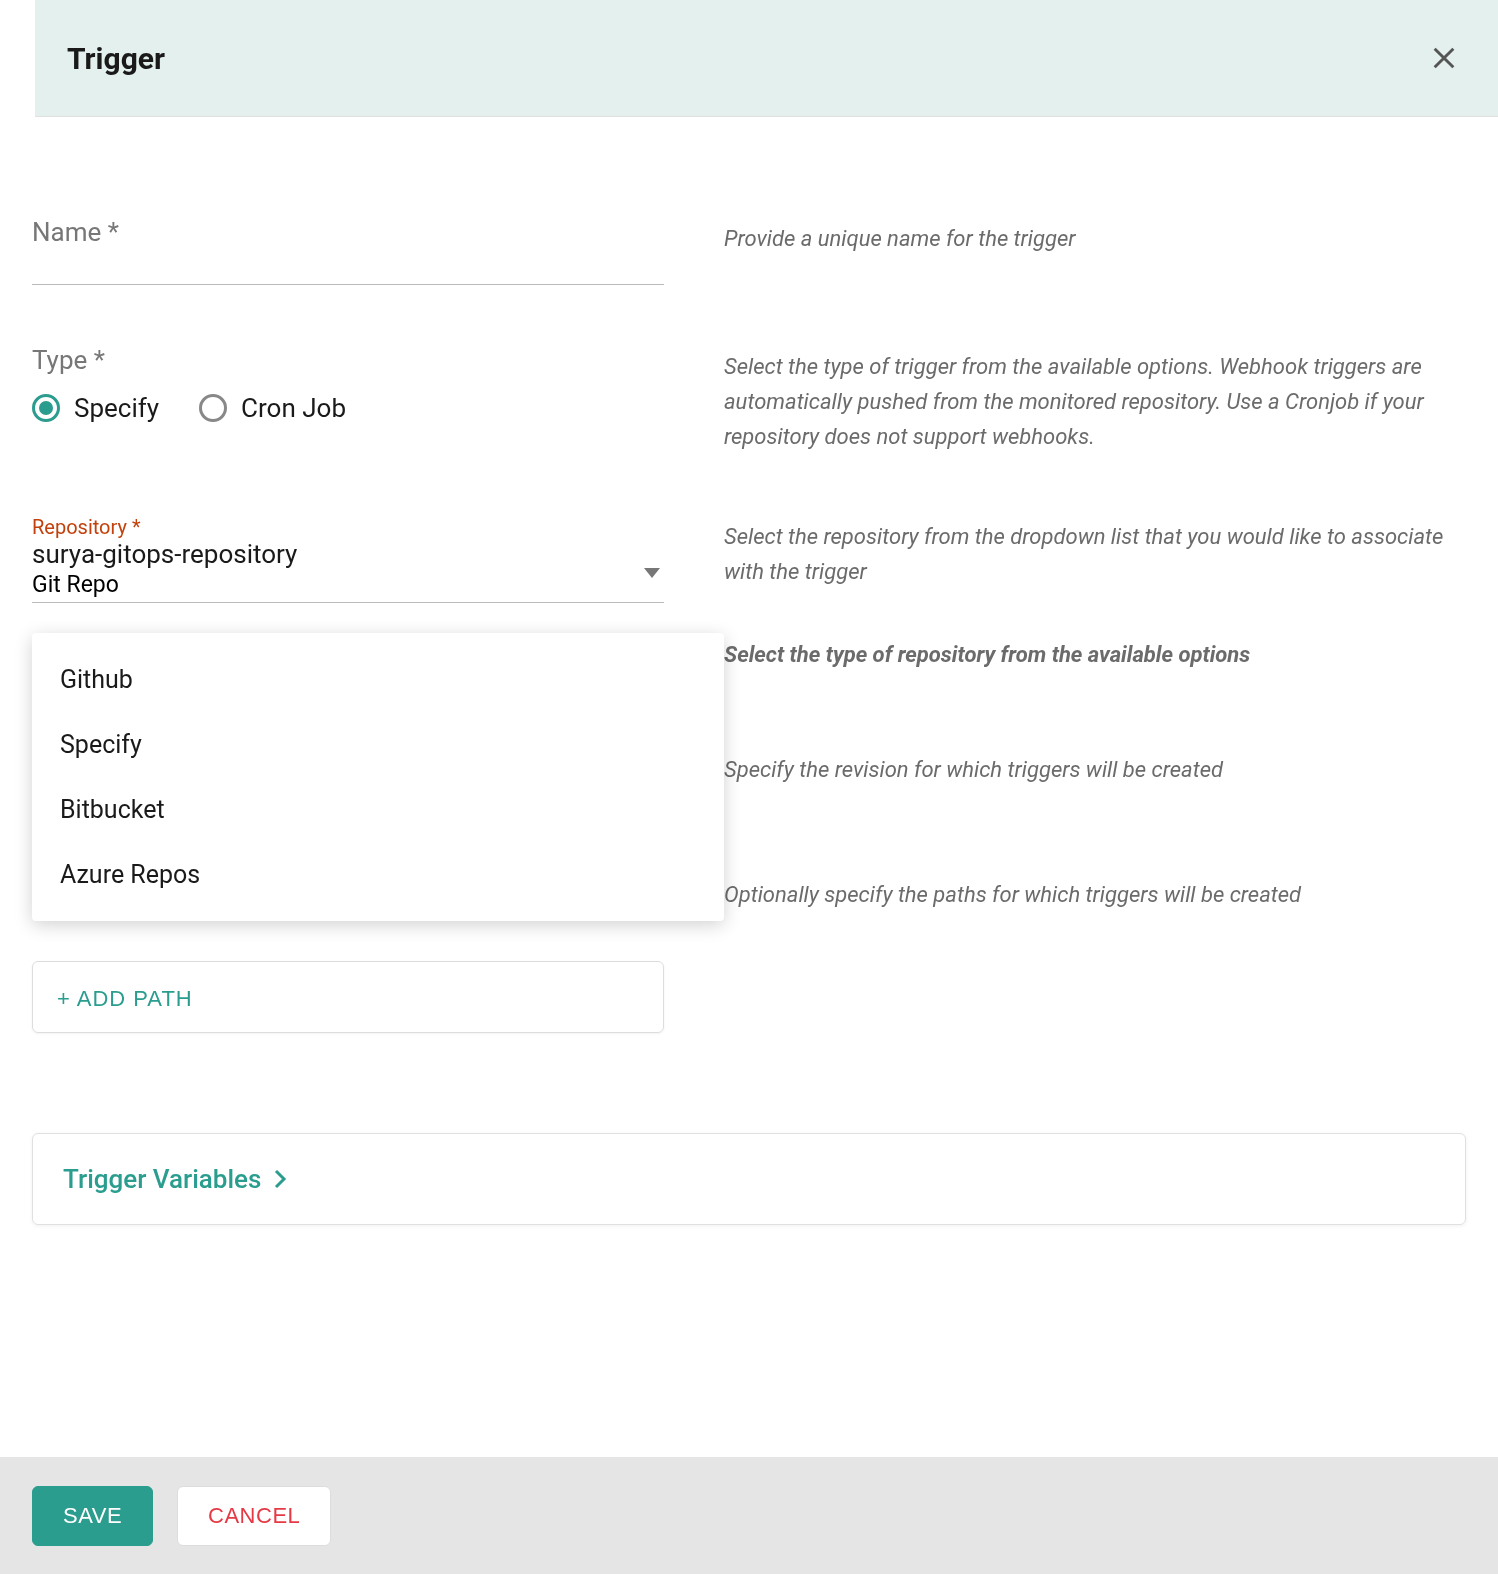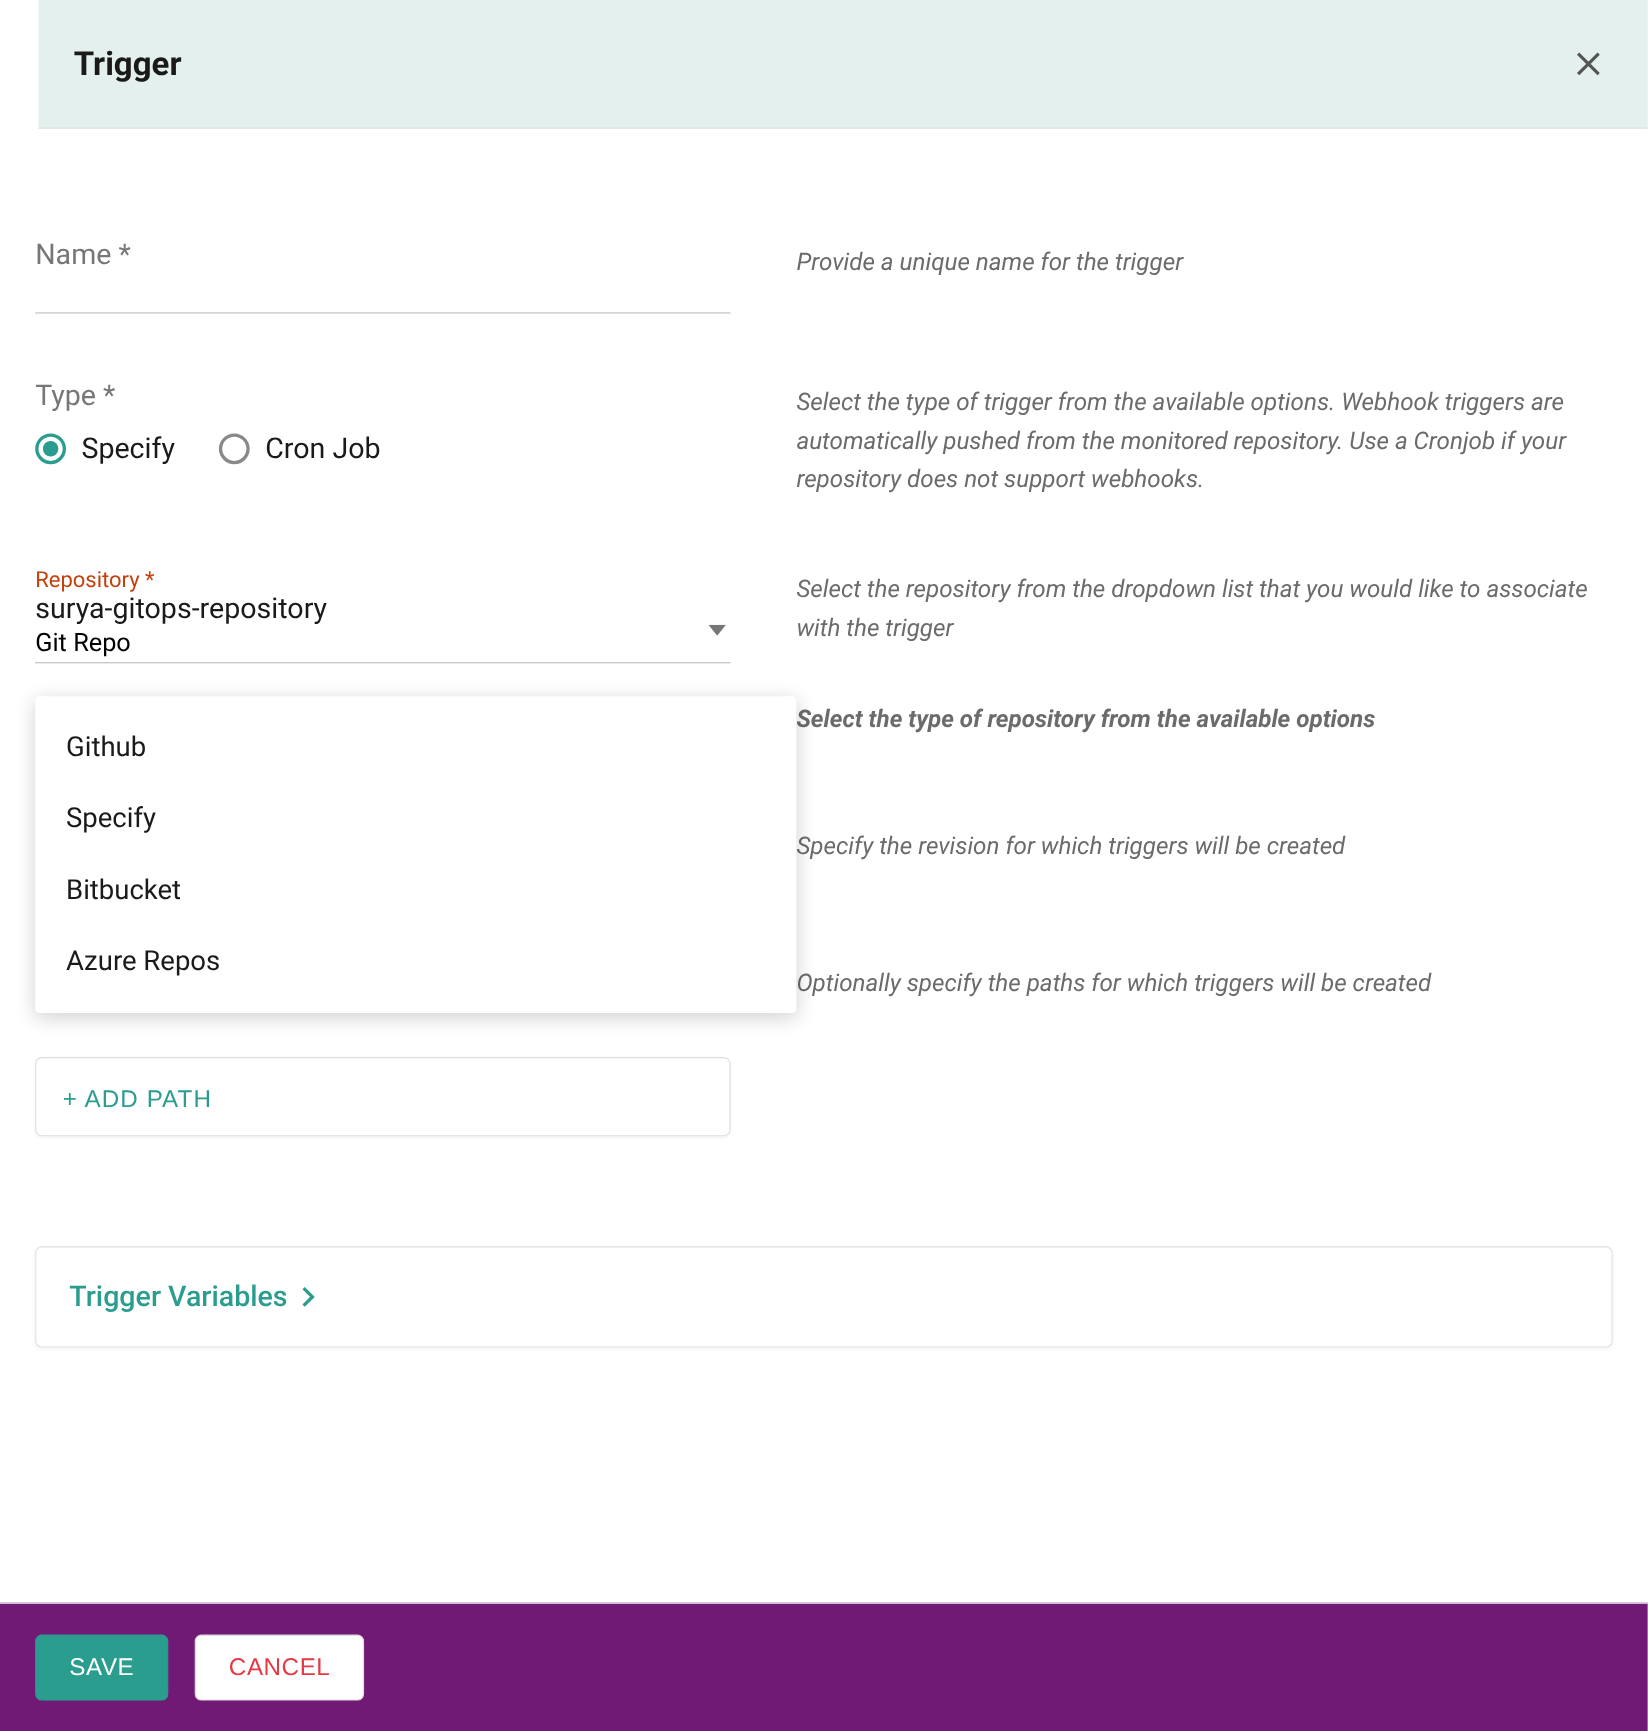--- a/index.html
+++ b/index.html
@@ -205,21 +205,21 @@
     }
     .modal-footer {
       position: absolute;
       bottom: 0;
       left: 0;
       right: 0;
       border-top: 1px solid #e5e5e5;
       padding: 28px 32px;
       display: flex;
       gap: 24px;
-      background: #701a75;
+      background: #e5e5e5;
     }
     .btn {
       padding: 16px 30px;
       font-size: 22px;
       font-weight: 500;
       border-radius: 6px;
       cursor: pointer;
       letter-spacing: 0.5px;
     }
     .btn-primary {

